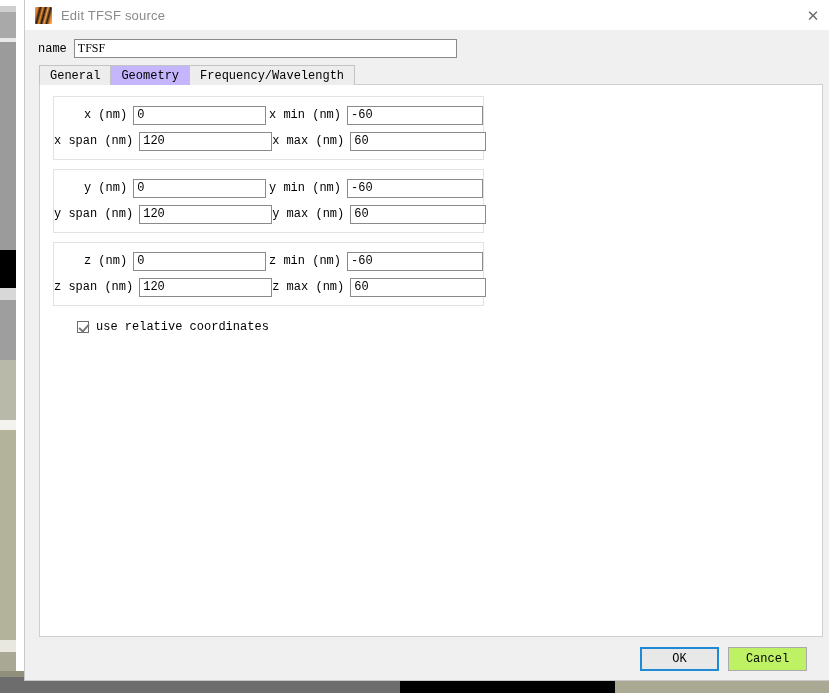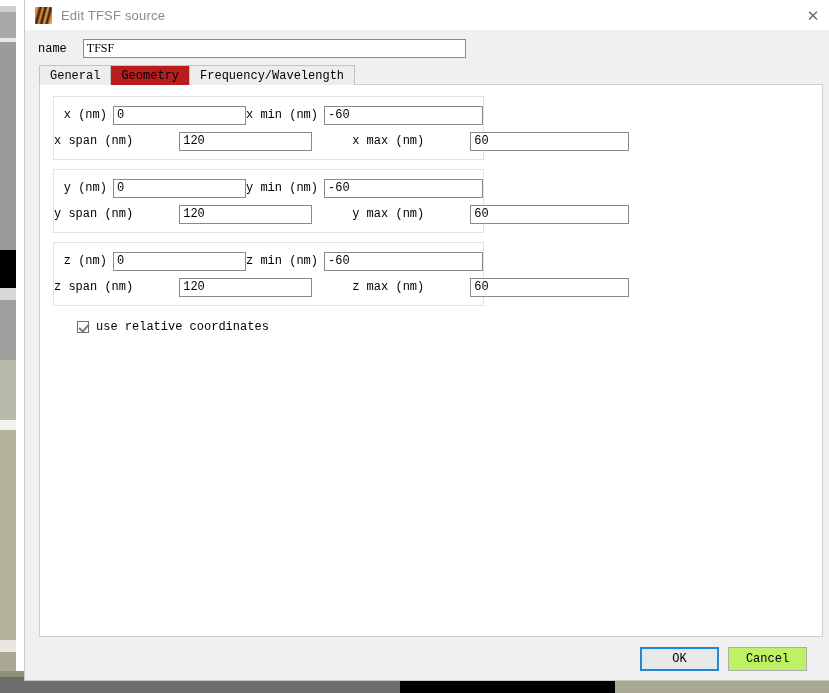--- a/index.html
+++ b/index.html
@@ -156,21 +156,21 @@
   .name-row {
     display: flex;
     align-items: center;
     padding: 9px 0 7px 13px;
     box-sizing: border-box;
   }
   .name-label {
     font-family: "Liberation Mono", monospace;
     font-size: 12px;
     color: #000;
-    margin-right: 16px;
+    margin-right: 7px;
   }
   .name-input {
     width: 383px;
     height: 19px;
     box-sizing: border-box;
     border: 1px solid #8a8a8a;
     background: #ffffff;
     font-family: Liberation Serif, serif;
     font-size: 12px;
     color: #000;
@@ -197,21 +197,21 @@
     box-sizing: border-box;
     border: 1px solid #c3c3c3;
     border-bottom: none;
     background: #ededed;
     line-height: 16px;
     cursor: pointer;
     white-space: nowrap;
   }
   .tab + .tab { margin-left: -1px; }
   .tab.active {
-    background: #b91c1c;
+    background: #c4b5fd;
     border-color: #c3c3c3;
     position: relative;
     z-index: 3;
   }
 
   
   .panel {
     margin: 0 13px 0 14px;
     flex: 1 1 auto;
     background: #ffffff;
@@ -230,21 +230,21 @@
     padding: 8px 0 8px 0;
     margin-bottom: 9px;
     background: #ffffff;
   }
   .field-row {
     display: flex;
     align-items: center;
     height: 20px;
     margin-bottom: 6px;
   }
-  .field-row:last-child { margin-bottom: 0; gap: 40px; }
+  .field-row:last-child { margin-bottom: 0; }
   .flabel {
     font-family: "Liberation Mono", monospace;
     font-size: 12px;
     color: #000;
     text-align: right;
     white-space: nowrap;
     padding-right: 6px;
     box-sizing: border-box;
   }
   .flabel.w-left  { width: 90px; }
@@ -254,21 +254,21 @@
     box-sizing: border-box;
     border: 1px solid #8a8a8a;
     background: #ffffff;
     font-family: "Liberation Mono", monospace;
     font-size: 12px;
     color: #000;
     padding: 0 3px;
     outline: none;
   }
   .finput.w-left  { width: 133px; }
-  .finput.w-right { width: 159px; }
+  .finput.w-right { width: 136px; }
 
   
   .checkrow {
     display: flex;
     align-items: center;
     margin-top: 14px;
     margin-left: 24px;
   }
   .checkbox {
     width: 12px;

